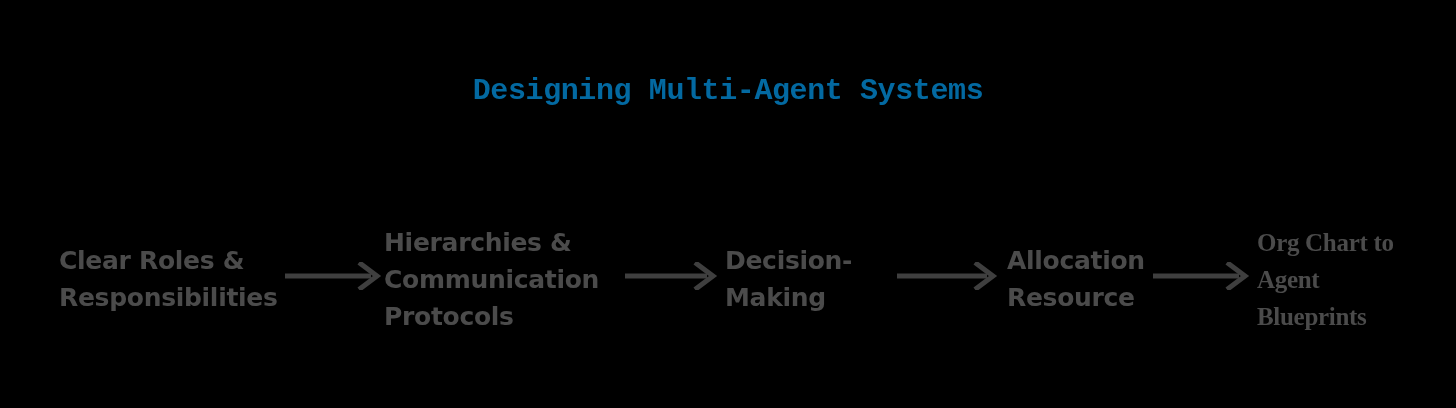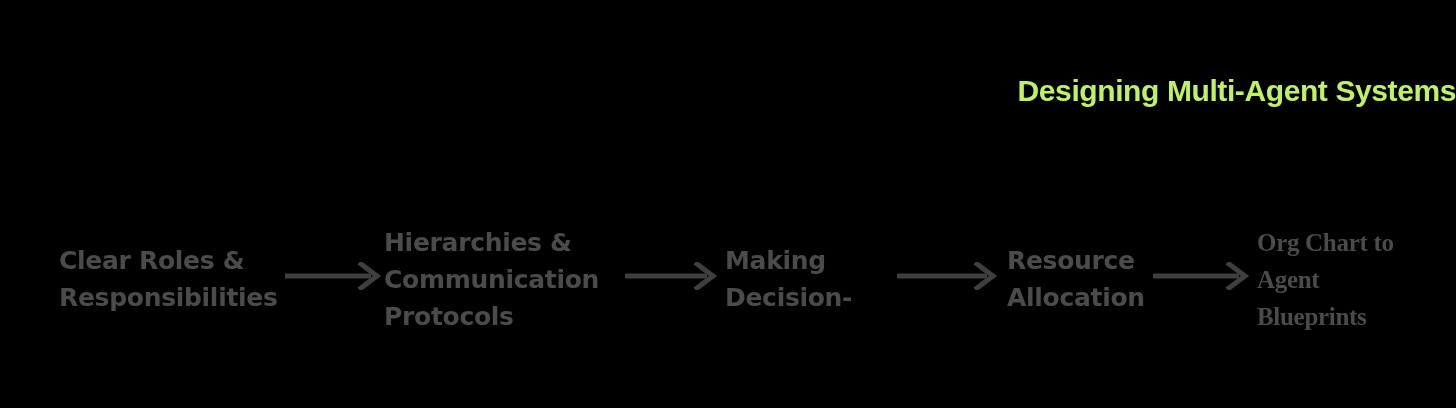--- a/index.html
+++ b/index.html
@@ -23,28 +23,27 @@
 
   
   .title-block {
     position: absolute;
     left: 0;
     top: 72px;
     width: 1456px;
     text-align: center;
   }
   .title-line {
-    color: #bef264;
-    font-family: Liberation Sans, sans-serif;
+    color: #0369a1;
+    font-family: Liberation Mono, monospace;
     font-weight: 700;
     font-size: 30px;
     line-height: 38px;
     letter-spacing: -0.4px;
     white-space: nowrap;
-    text-align: right;
   }
 
   
   .flow {
     position: absolute;
     left: 17px;
     top: 214px;
     width: 1456px;
     height: 130px;
   }
@@ -122,36 +121,36 @@
 
     <div class="arrow arrow-2">
       <svg width="96" height="28" viewBox="0 0 96 28" aria-hidden="true">
         <line x1="0" y1="14" x2="82" y2="14" stroke="#3f3f3f" stroke-width="5"></line>
         <polyline points="72,2 88,14 72,26" fill="none" stroke="#3f3f3f" stroke-width="5" stroke-linecap="square" stroke-linejoin="miter"></polyline>
       </svg>
     </div>
 
     <div class="node node-3">
       <div class="lines">
+        <span class="ln">Decision-</span>
         <span class="ln">Making</span>
-        <span class="ln">Decision-</span>
       </div>
     </div>
 
     <div class="arrow arrow-3">
       <svg width="104" height="28" viewBox="0 0 104 28" aria-hidden="true">
         <line x1="0" y1="14" x2="90" y2="14" stroke="#3f3f3f" stroke-width="5"></line>
         <polyline points="80,2 96,14 80,26" fill="none" stroke="#3f3f3f" stroke-width="5" stroke-linecap="square" stroke-linejoin="miter"></polyline>
       </svg>
     </div>
 
     <div class="node node-4">
       <div class="lines">
+        <span class="ln">Allocation</span>
         <span class="ln">Resource</span>
-        <span class="ln">Allocation</span>
       </div>
     </div>
 
     <div class="arrow arrow-4">
       <svg width="100" height="28" viewBox="0 0 100 28" aria-hidden="true">
         <line x1="0" y1="14" x2="86" y2="14" stroke="#3f3f3f" stroke-width="5"></line>
         <polyline points="76,2 92,14 76,26" fill="none" stroke="#3f3f3f" stroke-width="5" stroke-linecap="square" stroke-linejoin="miter"></polyline>
       </svg>
     </div>
 

